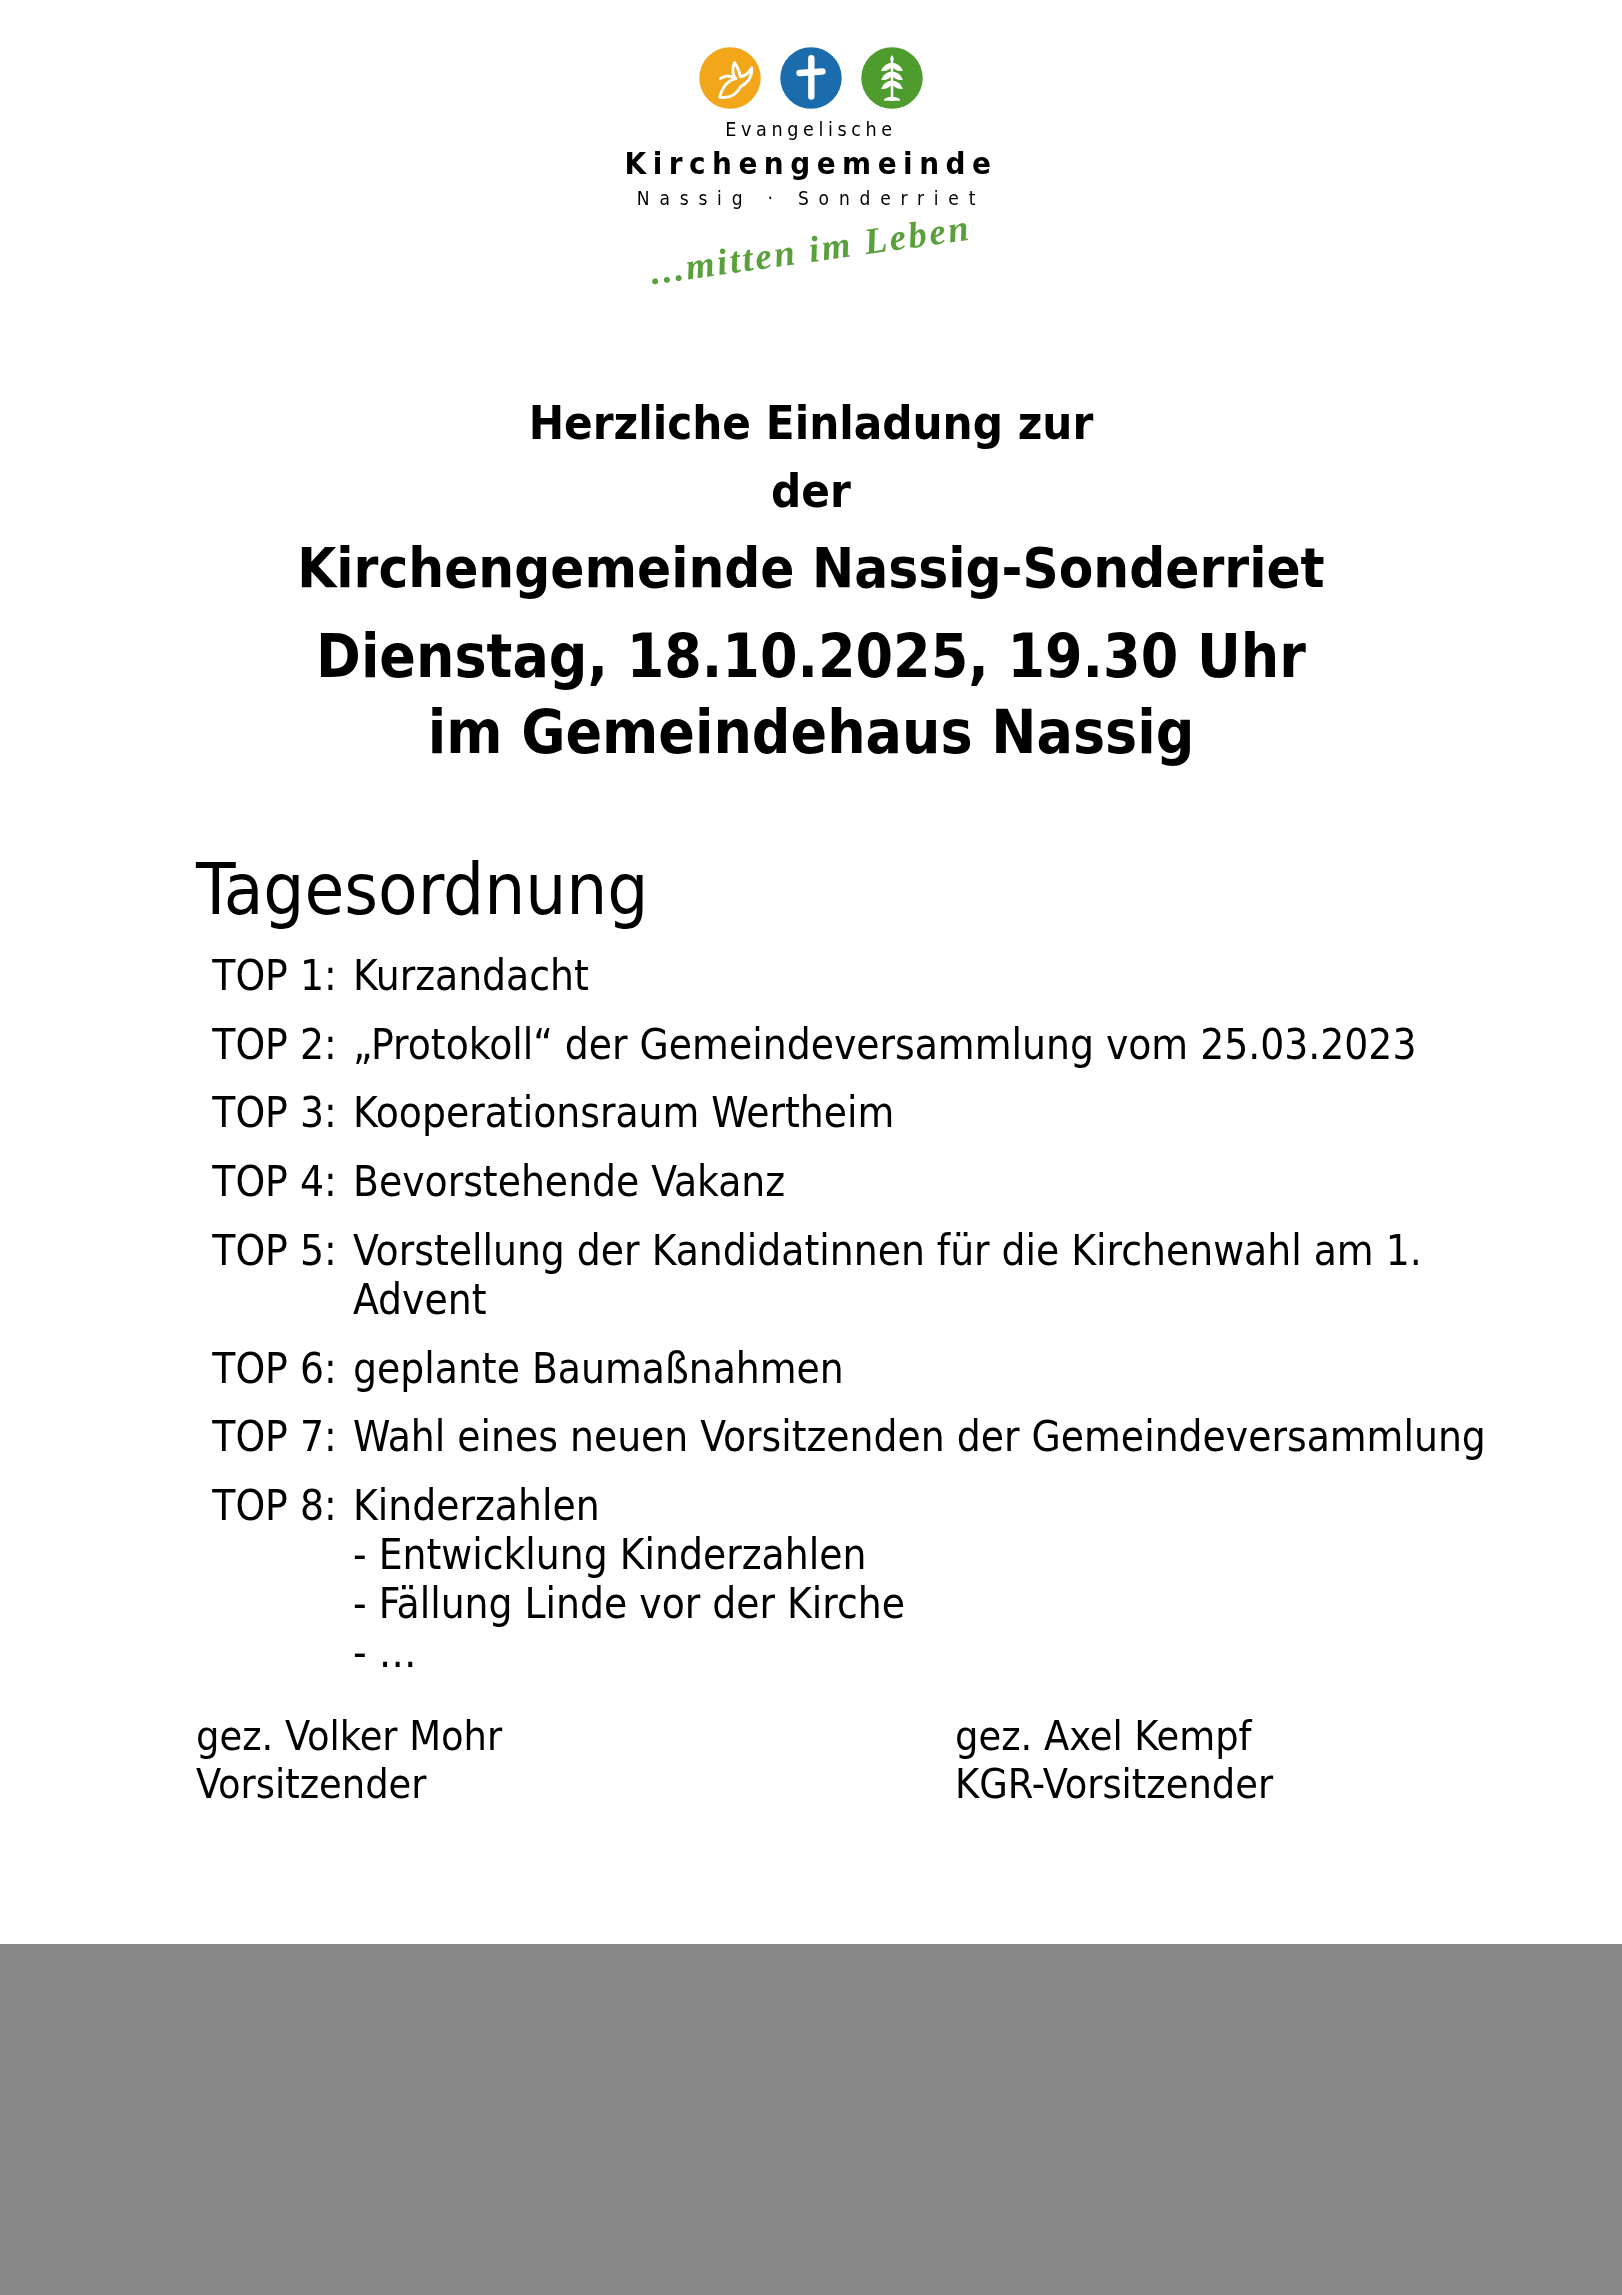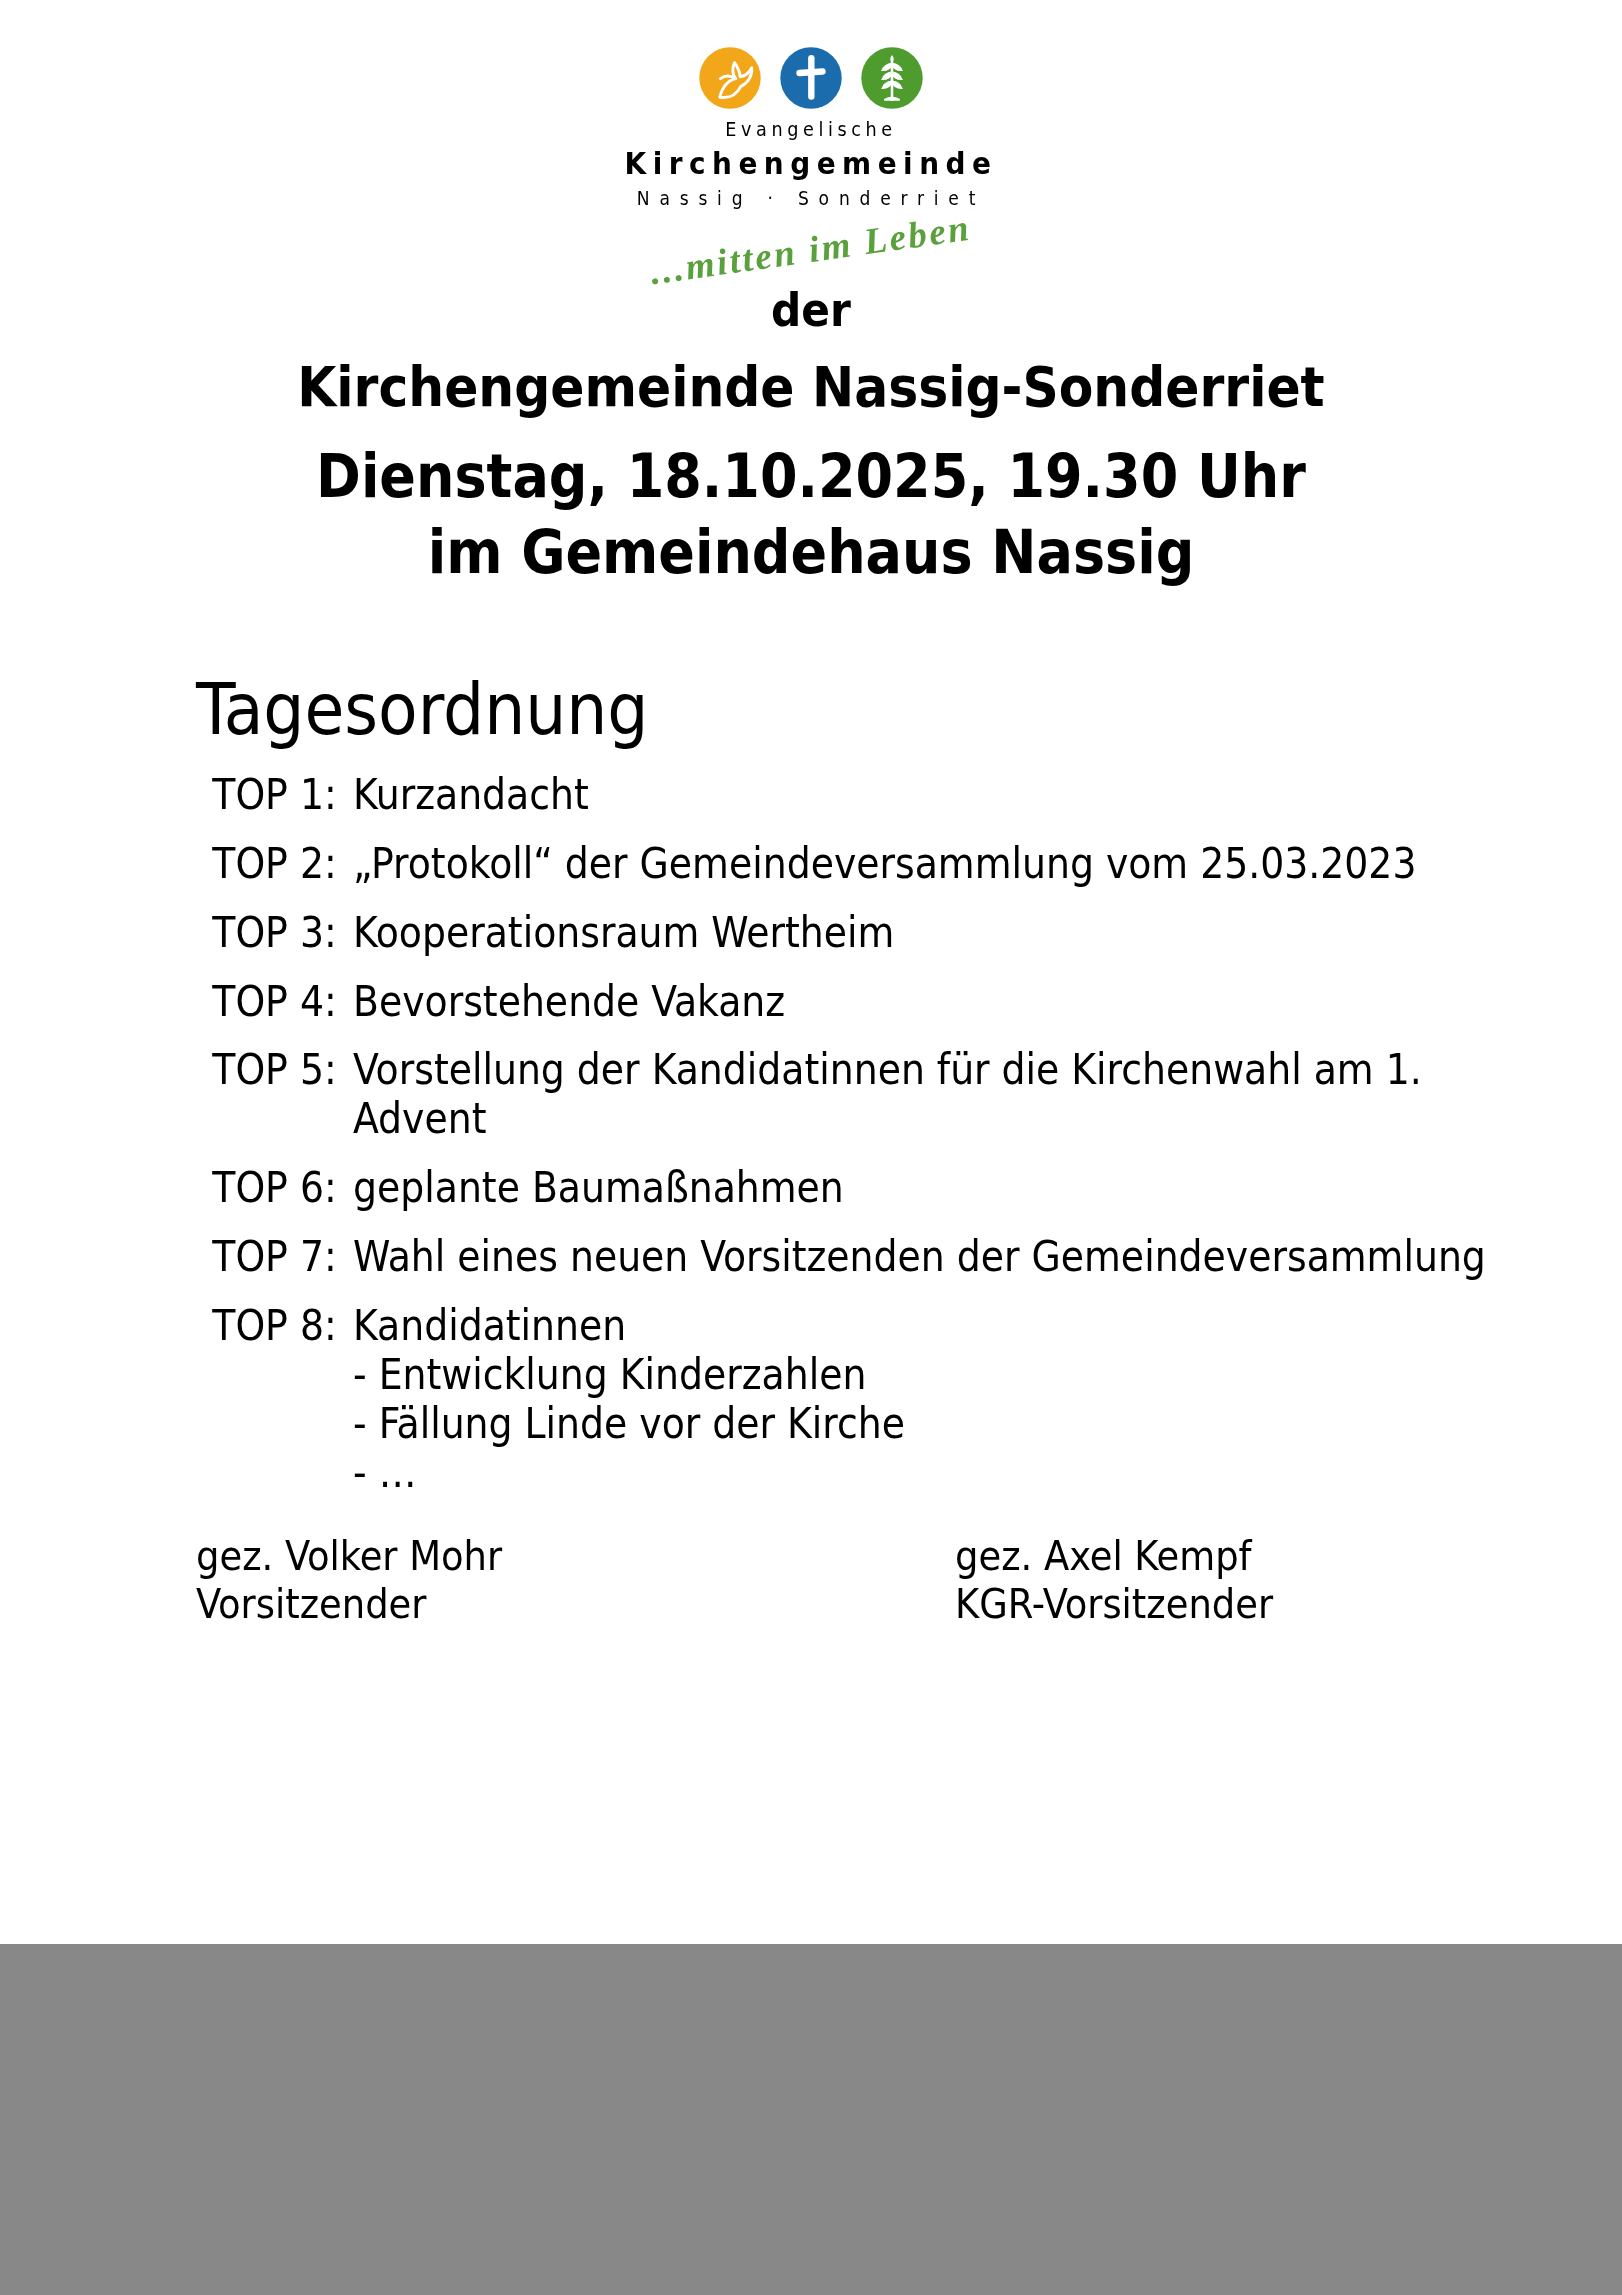--- a/index.html
+++ b/index.html
@@ -96,20 +96,21 @@
           <path d="M50 14 q-5 6 0 12 q5 -6 0 -12 Z" fill="#fff"></path>
           <path d="M38 84 q12 -6 24 0 Z" fill="#fff" stroke="#fff" stroke-width="3"></path>
         </svg>
       </div>
       <div class="logo-evangelische">Evangelische</div>
       <div class="logo-kirchengemeinde">Kirchengemeinde</div>
       <div class="logo-ort">Nassig · Sonderriet</div>
       <div><span class="logo-slogan">...mitten im Leben</span></div>
     </header>
 
+    <div class="c h-invite">Herzliche Einladung zur</div>
     <div class="c h-der">der</div>
     <div class="c h-parish">Kirchengemeinde Nassig-Sonderriet</div>
     <div class="c h-date">Dienstag, 18.10.2025, 19.30 Uhr</div>
     <div class="c h-loc">im Gemeindehaus Nassig</div>
 
     <div class="agenda-title">Tagesordnung</div>
 
     <div class="agenda-list">
       <div class="agenda-row">
         <div class="agenda-label">TOP 1:</div>
@@ -157,21 +158,21 @@
       <div class="agenda-row">
         <div class="agenda-label">TOP 7:</div>
         <div class="agenda-body">
             <div class="agenda-line">Wahl eines neuen Vorsitzenden der Gemeindeversammlung</div>
           </div>
       </div>
 
       <div class="agenda-row">
         <div class="agenda-label">TOP 8:</div>
         <div class="agenda-body">
-            <div class="agenda-line">Kandidatinnen</div>
+            <div class="agenda-line">Kinderzahlen</div>
             <div class="agenda-line">- Entwicklung Kinderzahlen</div>
             <div class="agenda-line">- Fällung Linde vor der Kirche</div>
             <div class="agenda-line">- …</div>
           </div>
       </div>
     </div>
 
     <div class="sigs">
       <div class="sig-left">
         <div>gez. Volker Mohr</div>

